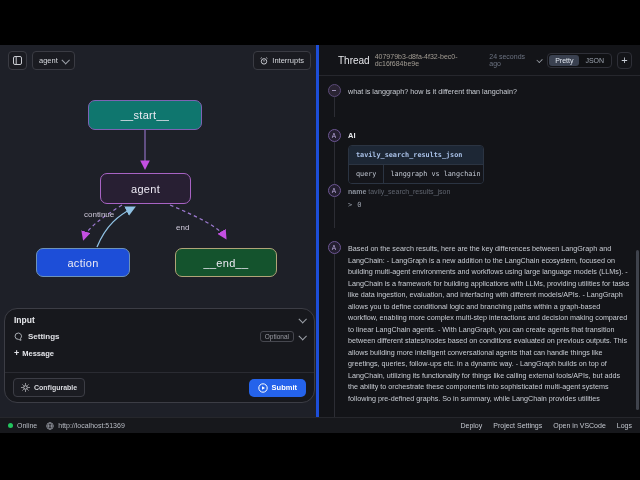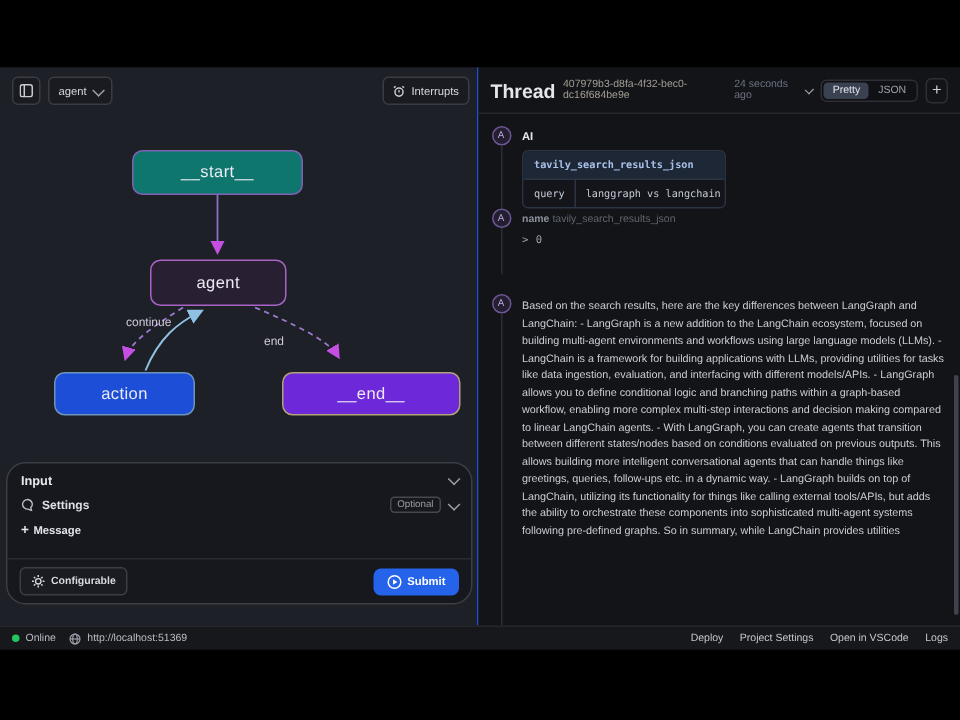--- a/index.html
+++ b/index.html
@@ -1,53 +1,53 @@
 <!DOCTYPE html>
 <html><head>
 <meta charset="utf-8">
 <style>
   * { margin:0; padding:0; box-sizing:border-box; }
   html,body { width:640px; height:480px; background:#000; font-family:"Liberation Sans", sans-serif; overflow:hidden; }
   .app { position:absolute; top:45px; left:0; width:640px; height:388px; background:#131418; }
   .main { position:absolute; top:0; left:0; width:640px; height:372px; display:flex; }
 
   
-  .left-panel { position:relative; width:319px; height:372px; background:#1e2028; border-right:1px solid #1d4ed8; }
+  .left-panel { position:relative; width:319px; height:372px; background:#1e2028; border-right:3px solid #1d4ed8; }
   .lp-toolbar { position:absolute; top:6px; left:8px; right:5px; height:19px; display:flex; align-items:center; gap:5px; }
   .tool-btn { height:19px; display:flex; align-items:center; gap:4px; padding:0 6px; background:#1a1b21; border:1px solid #3a3b43; border-radius:4px; color:#d6d8dd; font-size:7.5px; cursor:pointer; }
   .tool-btn.icon-only { width:19px; justify-content:center; padding:0; }
   .spacer { flex:1; }
   .chev { width:6px; height:6px; border-right:1.2px solid #9ca0a8; border-bottom:1.2px solid #9ca0a8; transform:rotate(45deg) translateY(-1px); display:inline-block; }
 
   .node { position:absolute; display:flex; align-items:center; justify-content:center; border-radius:7px; font-size:11px; color:#edeaf4; letter-spacing:.3px; cursor:pointer; }
   .node-start  { left:88px;  top:55px;  width:114px; height:30px; background:#0f766e; border:1.5px solid #7e62b4; }
   .node-agent  { left:100px; top:128px; width:91px;  height:31px; background:#281f33; border:1.5px solid #a863c4; }
   .node-action { left:36px;  top:203px; width:94px;  height:29px; background:#1d4ed8; border:1.5px solid #6e93b8; }
-  .node-end    { left:188px; top:203px; width:119px; height:29px; background:#6d28d9; border:1.5px solid #b0a477; }
+  .node-end    { left:175px; top:203px; width:102px; height:29px; background:#14532d; border:1.5px solid #b0a477; }
 
   .edges { position:absolute; top:40px; left:0; width:318px; height:225px; pointer-events:none; }
   .edge-label { position:absolute; font-size:8px; color:#cfc9da; pointer-events:none; }
   .lbl-continue { left:84px; top:165px; }
   .lbl-end { left:176px; top:178px; }
 
   .input-card { position:absolute; left:4px; top:263px; width:311px; height:95px; background:#17181d; border:1px solid #3c3d45; border-radius:13px; }
   .ic-header { display:flex; align-items:center; justify-content:space-between; padding:6px 9px 3px 9px; }
   .ic-title { font-size:8.5px; font-weight:bold; color:#e7e8ec; }
   .ic-row { display:flex; align-items:center; padding:3px 9px; gap:5px; }
   .ic-msglabel { font-size:8px; font-weight:bold; color:#dfe0e5; }
   .badge { margin-left:auto; font-size:6.5px; color:#9a9ba3; border:1px solid #46474f; border-radius:3px; padding:1px 4px; }
   .add-msg { margin:3px 0 0 9px; font-size:7.5px; font-weight:bold; color:#e3e4e9; background:none; border:none; display:flex; align-items:center; gap:3px; cursor:pointer; font-family:inherit; }
   .ic-footer { position:absolute; left:0; right:0; bottom:0; height:30px; border-top:1px solid #2a2b32; display:flex; align-items:center; justify-content:space-between; padding:0 8px; }
   .cfg-btn { display:flex; align-items:center; gap:4px; font-size:7px; font-weight:bold; color:#d8d9de; background:#1b1c22; border:1px solid #3c3d45; border-radius:4px; padding:4px 7px; cursor:pointer; font-family:inherit; }
   .submit-btn { display:flex; align-items:center; gap:4px; font-size:7.5px; font-weight:bold; color:#fff; background:#2563eb; border:none; border-radius:5px; padding:4px 9px; cursor:pointer; font-family:inherit; }
 
   
   .right-panel { position:relative; flex:1; height:372px; background:#131418; overflow:hidden; }
   .tp-header { position:absolute; top:0; left:0; right:0; height:31px; border-bottom:1px solid #26272d; display:flex; align-items:center; gap:5px; padding:0 8px; }
-  .tp-title { font-size:13px; font-weight:bold; color:#e5e6ea; }
+  .tp-title { font-size:10px; font-weight:normal; color:#e5e6ea;margin-left:11px; }
   .tp-id { font-size:7px; color:#a39d94; }
   .tp-time { font-size:7px; color:#6b7280; }
   .toggle-group { margin-left:auto; display:flex; background:#101114; border:1px solid #2e2f37; border-radius:4px; padding:1px; }
   .toggle { font-size:7px; padding:2px 6px; border-radius:3px; color:#9ca3af; cursor:pointer; }
   .toggle.active { background:#3a4150; color:#e0e6ef; }
   .plus-btn { width:17px; height:17px; display:flex; align-items:center; justify-content:center; border:1px solid #2e2f37; border-radius:4px; color:#cbd0d8; font-size:11px; cursor:pointer; background:none; }
 
   .messages { position:absolute; top:32px; left:0; right:0; bottom:0; padding:7px 10px 0 8px; display:flex; flex-direction:column; }
   .msg { display:flex; gap:7px; }
   .gutter { width:14px; display:flex; flex-direction:column; align-items:center; flex-shrink:0; }
@@ -198,20 +198,29 @@
         <span class="chev" style="transform:rotate(45deg) scale(0.8);"></span>
         <div class="toggle-group">
           <span class="toggle active">Pretty</span>
           <span class="toggle">JSON</span>
         </div>
         <button class="plus-btn">+</button>
       </div>
 
       <div class="messages">
 
+        <div class="msg m-human">
+          <div class="gutter">
+              <div class="avatar human"></div>
+              <div class="tline"></div>
+            </div>
+          <div class="msg-body">
+              <div class="msg-text">what is langgraph? how is it different than langchain?</div>
+            </div>
+        </div>
 
         <div class="msg m-ai-tool">
           <div class="gutter">
               <div class="avatar ai">A</div>
               <div class="tline"></div>
             </div>
           <div class="msg-body">
             <div class="ai-label">AI</div>
             <div class="tool-card">
               <div class="tc-header">tavily_search_results_json</div>

